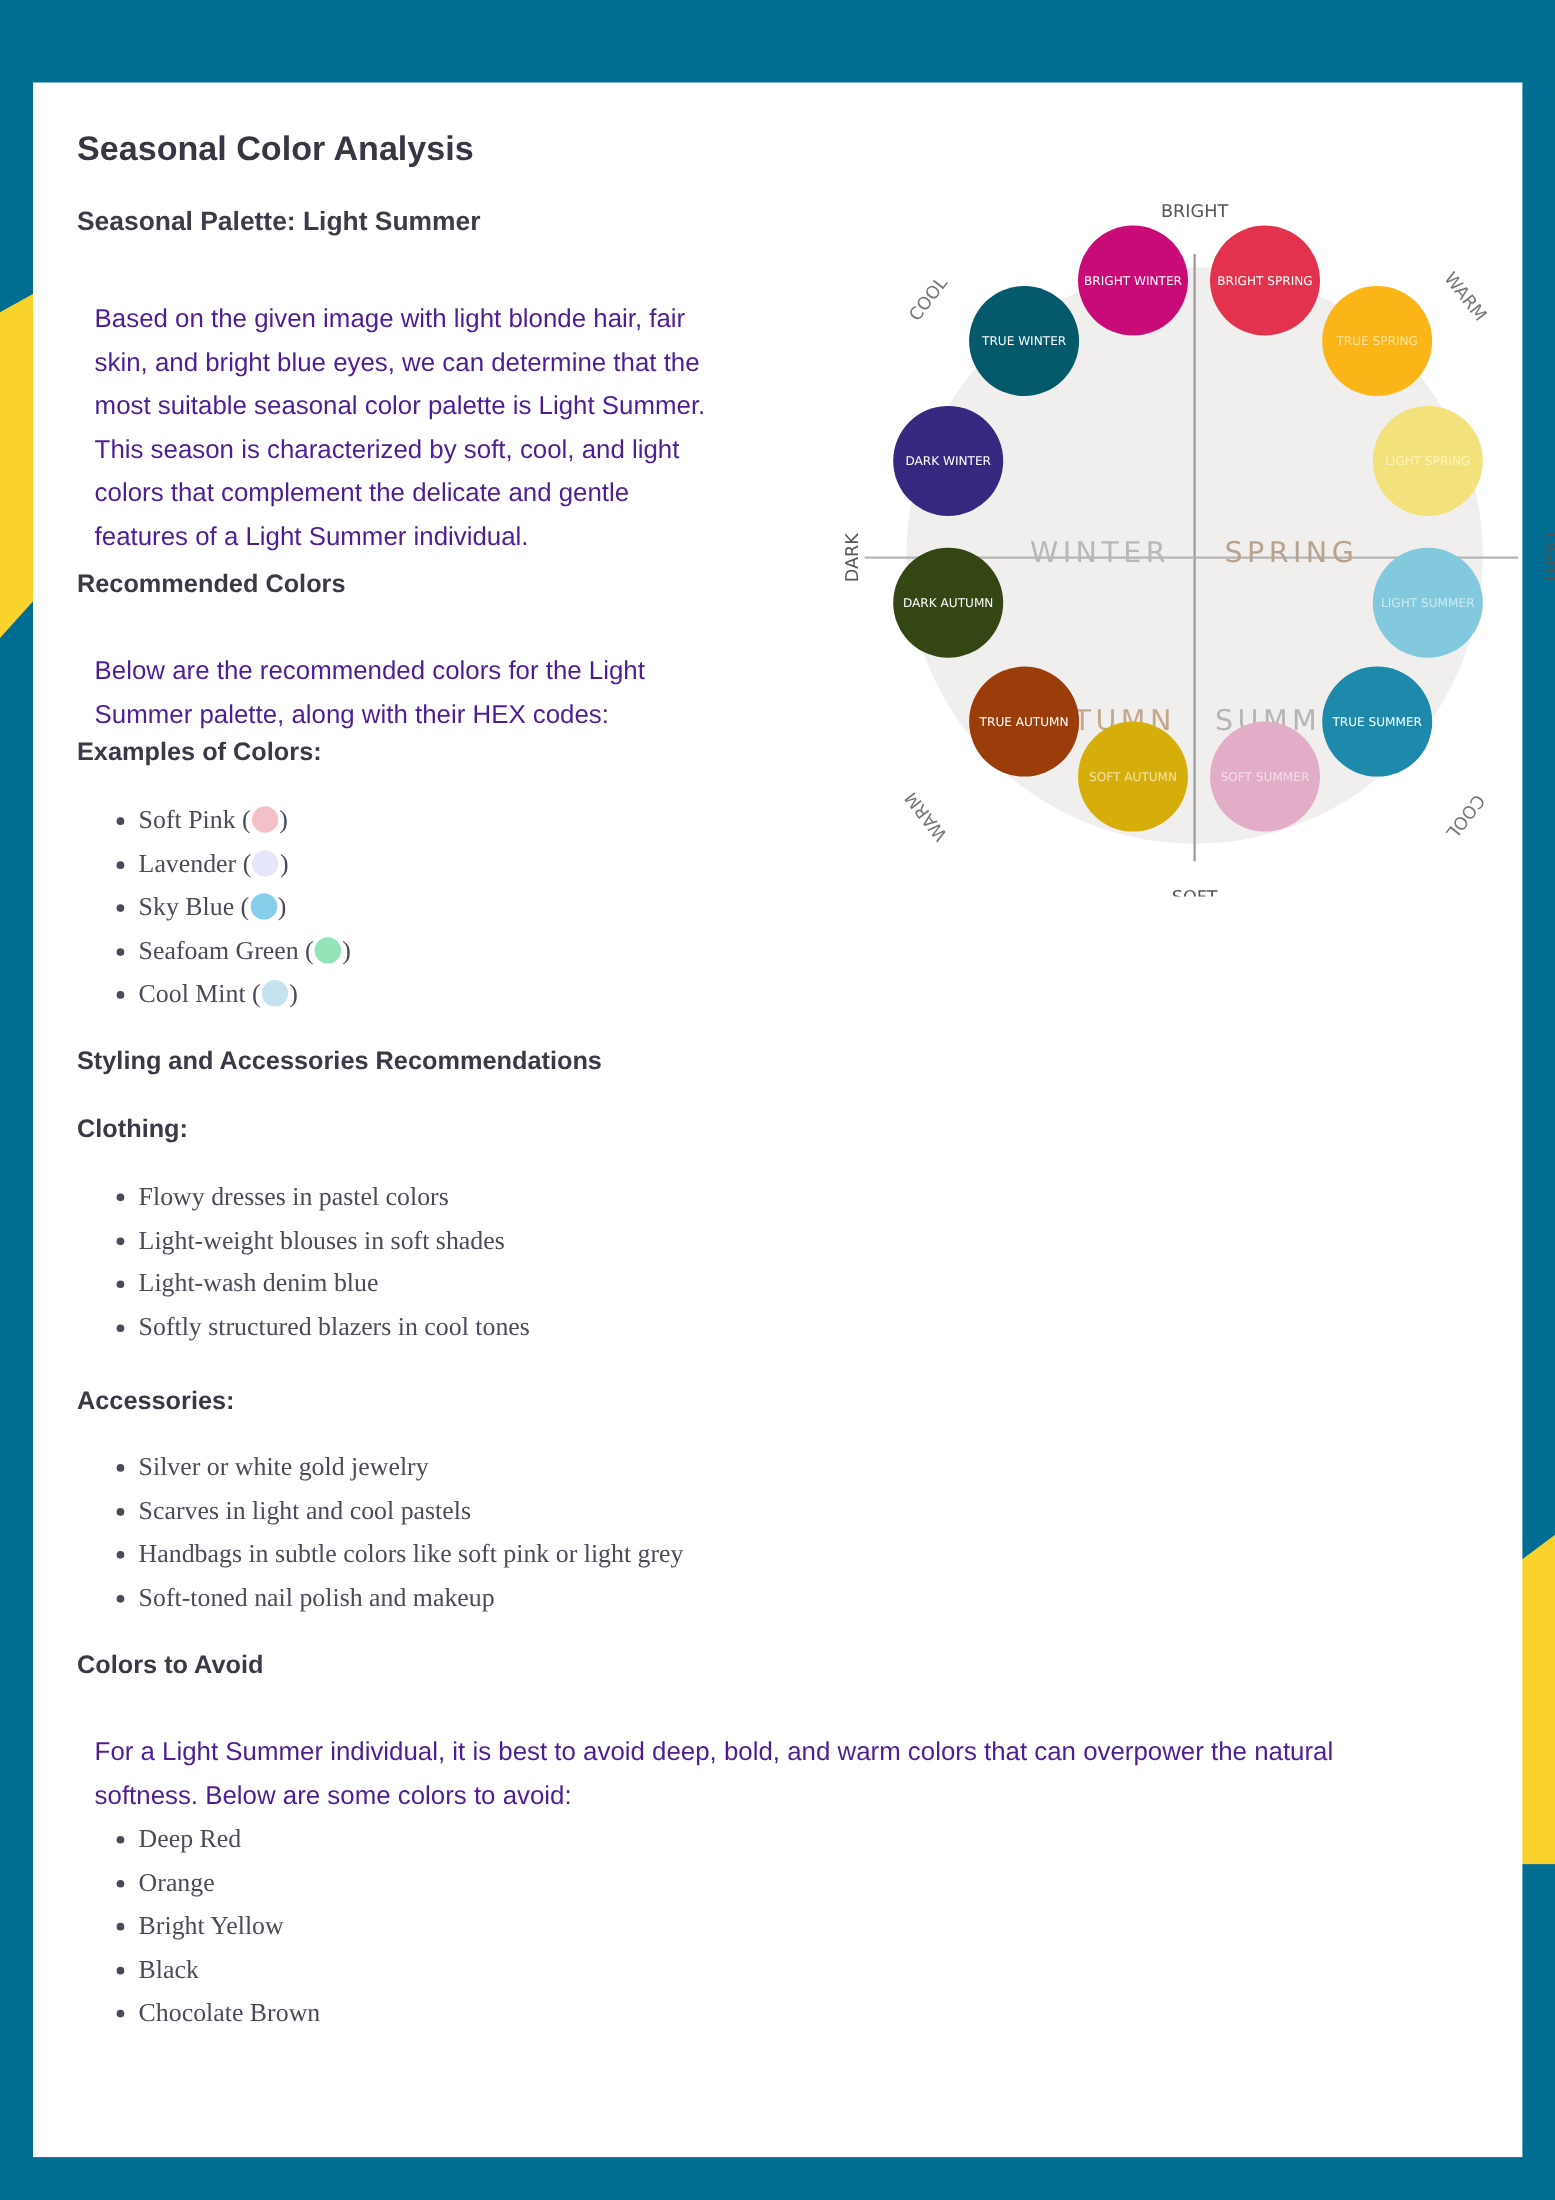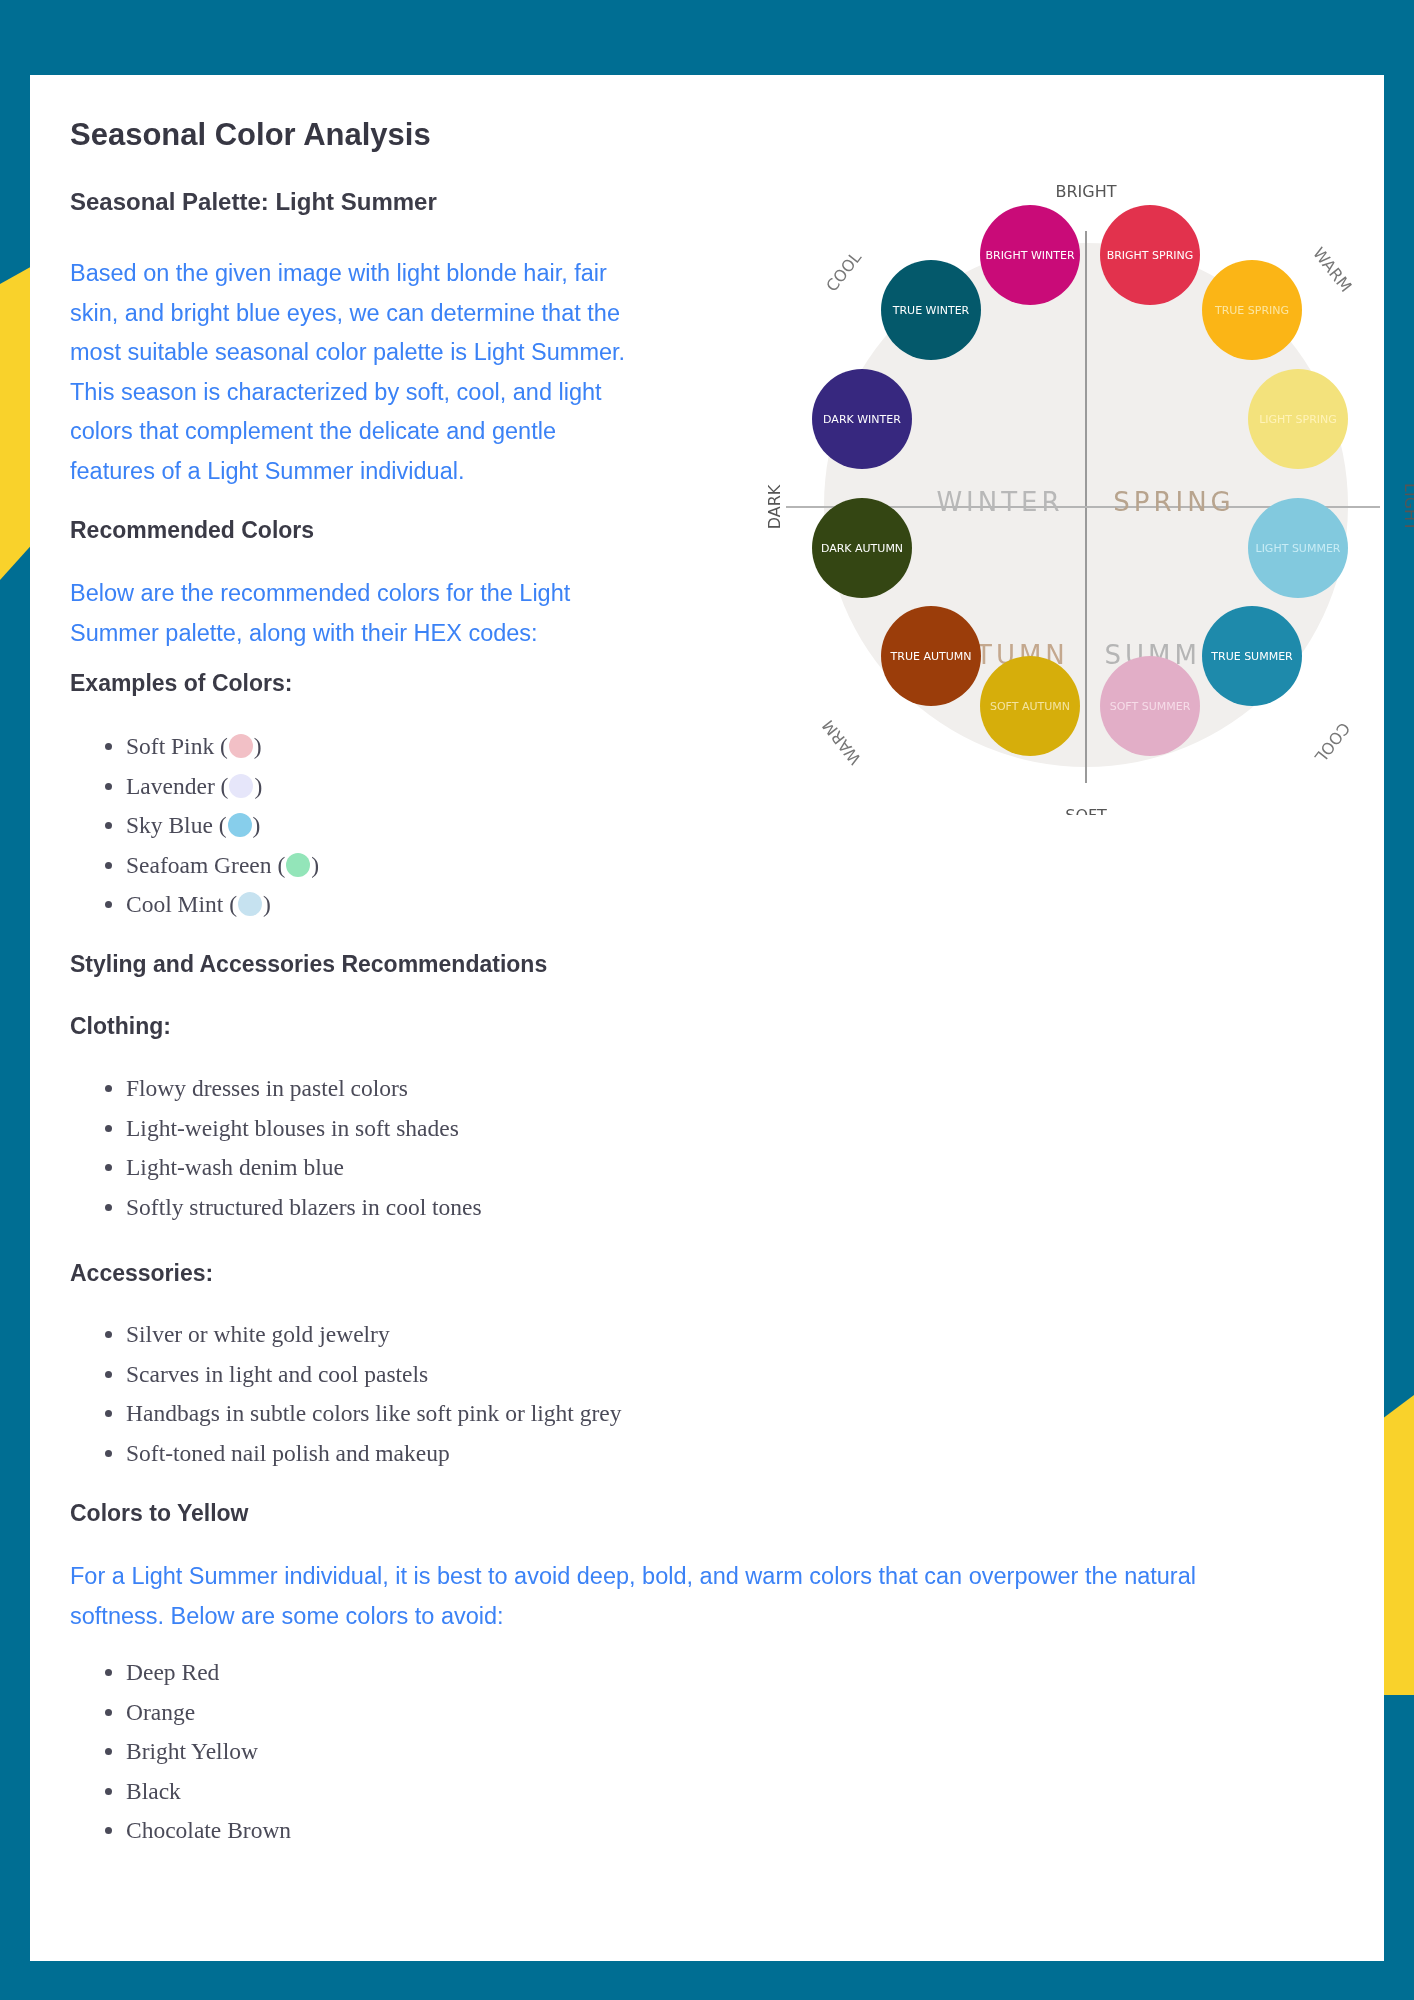--- a/index.html
+++ b/index.html
@@ -24,22 +24,22 @@
   }
   h1 {
     position: absolute; left: 40px; top: 42px; margin: 0;
     font-size: 31px; font-weight: bold; color: #373743; white-space: nowrap;
   }
   h2 {
     position: absolute; left: 40px; top: 113px; margin: 0;
     font-size: 24px; font-weight: bold; color: #3c3c48; white-space: nowrap;
   }
   .p {
-    position: absolute; left: 40px; margin: 0;
-    font-size: 23.5px; line-height: 39.5px; color: #3b82f6;
+    position: absolute; left: 40px; margin: 16px;
+    font-size: 23.5px; line-height: 39.5px; color: #4c1d95;
   }
   .h4 {
     position: absolute; left: 40px; margin: 0;
     font-size: 23px; font-weight: bold; color: #3a3a46; white-space: nowrap;
   }
   ul.list {
     position: absolute; left: 40px; margin: 0; padding: 0 0 0 56px;
     font-size: 23.5px; line-height: 39.5px; color: #4a4a58; font-family: Liberation Serif, serif;
   }
   ul.list li { white-space: nowrap; }
@@ -99,21 +99,21 @@
 
   <div class="h4" style="top:1185px">Accessories:</div>
 
   <ul class="list" style="top:1240px">
     <li>Silver or white gold jewelry</li>
     <li>Scarves in light and cool pastels</li>
     <li>Handbags in subtle colors like soft pink or light grey</li>
     <li>Soft-toned nail polish and makeup</li>
   </ul>
 
-  <div class="h4" style="top:1425px">Colors to Yellow</div>
+  <div class="h4" style="top:1425px">Colors to Avoid</div>
 
   <p class="p" style="top:1482px; white-space:nowrap">
     <span>For a Light Summer individual, it is best to avoid deep, bold, and warm colors that can overpower the natural</span><br>
     <span>softness. Below are some colors to avoid:</span>
   </p>
 
   <ul class="list" style="top:1578px">
     <li>Deep Red</li>
     <li>Orange</li>
     <li>Bright Yellow</li>

